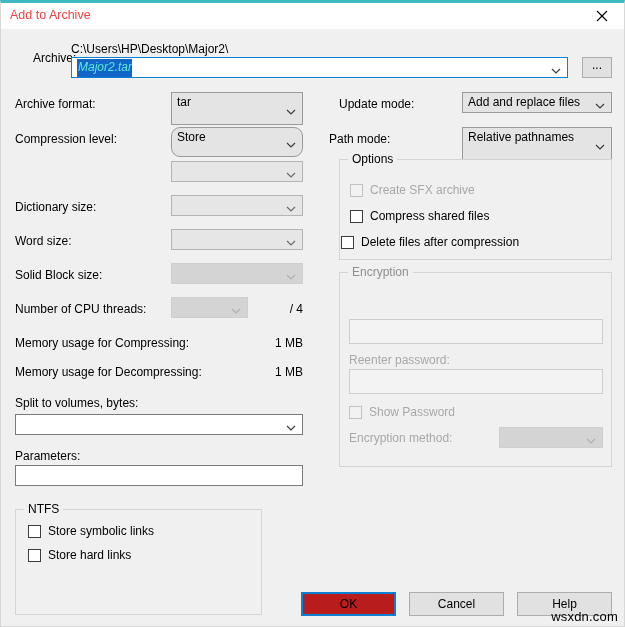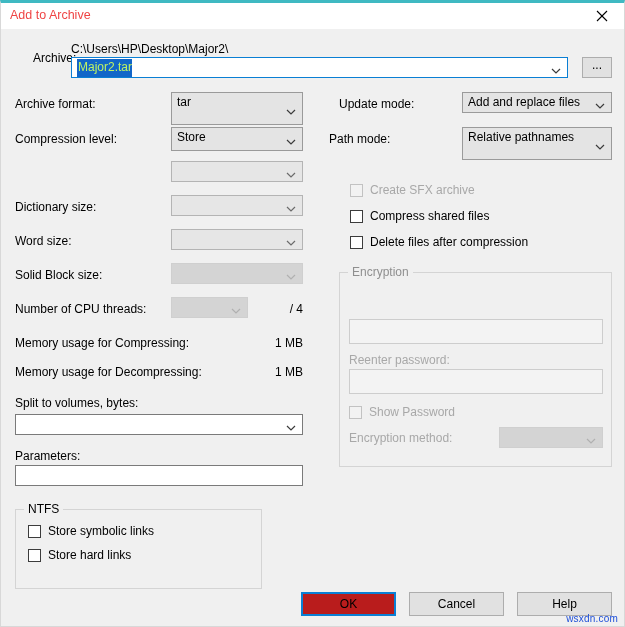--- a/index.html
+++ b/index.html
@@ -76,22 +76,23 @@
     line-height: 19px;
     white-space: nowrap;
     overflow: hidden;
   }
   .txt.dis {
     background: #f3f3f3;
     border: 1px solid #cdcdcd;
   }
   .sel {
     background: #1266c8;
-    color: #bef264;
+    color: #5eead4;
     padding: 1px 0 18px 1px;
+    font-style: italic;
   }
 
   
   .combo {
     position: absolute;
     box-sizing: border-box;
     background: #e4e4e4;
     border: 1px solid #9a9a9a;
     font-size: 12px;
     color: #000000;
@@ -205,22 +206,22 @@
     color: #000000;
     text-align: right;
     white-space: nowrap;
   }
 
   
   .watermark {
     position: absolute;
     right: 6px;
     bottom: 2px;
-    font-size: 10px;
-    color: #1d4ed8;
+    font-size: 13px;
+    color: #000000;
     white-space: nowrap;
     letter-spacing: 0.2px;
   }
 </style>
 </head>
 <body>
 
 <div class="dialog">
 
   <div class="titlebar">
@@ -255,21 +256,21 @@
   <div class="combo" style="left:170px; top:89px; width:132px; height:33px;">
     <div class="val">tar</div>
     <span class="arrow">
       <svg width="10" height="10" viewBox="0 0 10 10">
           <polyline points="1,3 5,7 9,3" fill="none" stroke="#3c3c3c" stroke-width="1.2"></polyline>
         </svg>
     </span>
   </div>
 
   <div class="lbl" style="left:14px; top:129px;">Compression level:</div>
-  <div class="combo" style="left:170px; top:124px; width:132px; height:24px;">
+  <div class="combo" style="left:170px; top:124px; width:132px; height:30px;border-radius:9px;">
     <div class="val">Store</div>
     <span class="arrow">
       <svg width="10" height="10" viewBox="0 0 10 10">
           <polyline points="1,3 5,7 9,3" fill="none" stroke="#3c3c3c" stroke-width="1.2"></polyline>
         </svg>
     </span>
   </div>
 
   <div class="combo empty" style="left:170px; top:158px; width:132px; height:21px;">
     <div class="val"></div>
@@ -333,21 +334,21 @@
     <span class="arrow">
       <svg width="10" height="10" viewBox="0 0 10 10">
           <polyline points="1,3 5,7 9,3" fill="none" stroke="#3c3c3c" stroke-width="1.2"></polyline>
         </svg>
     </span>
   </div>
 
   <div class="lbl" style="left:14px; top:446px;">Parameters:</div>
   <div class="txt" style="left:14px; top:462px; width:288px; height:21px;"></div>
 
-  <div class="group" style="left:14px; top:506px; width:247px; height:80px;">
+  <div class="group" style="left:14px; top:506px; width:247px; height:106px;">
     <span class="group-title">NTFS</span>
   </div>
   <div class="cb" style="left:27px; top:521px;">
     <span class="box"></span>
     <span class="cbtext">Store symbolic links</span>
   </div>
   <div class="cb" style="left:27px; top:545px;">
     <span class="box"></span>
     <span class="cbtext">Store hard links</span>
   </div>
@@ -365,29 +366,32 @@
   <div class="lbl" style="left:328px; top:129px;">Path mode:</div>
   <div class="combo" style="left:461px; top:124px; width:150px; height:33px;">
     <div class="val">Relative pathnames</div>
     <span class="arrow">
       <svg width="10" height="10" viewBox="0 0 10 10">
           <polyline points="1,3 5,7 9,3" fill="none" stroke="#3c3c3c" stroke-width="1.2"></polyline>
         </svg>
     </span>
   </div>
 
+  <div class="group" style="left:338px; top:156px; width:273px; height:101px;">
+    <span class="group-title">Options</span>
+  </div>
   <div class="cb dis" style="left:349px; top:180px;">
     <span class="box"></span>
     <span class="cbtext">Create SFX archive</span>
   </div>
   <div class="cb" style="left:349px; top:206px;">
     <span class="box"></span>
     <span class="cbtext">Compress shared files</span>
   </div>
-  <div class="cb" style="left:349px; top:232px;">
+  <div class="cb" style="left:340px; top:232px;">
     <span class="box"></span>
     <span class="cbtext">Delete files after compression</span>
   </div>
 
   <div class="group" style="left:338px; top:269px; width:273px; height:195px;">
     <span class="group-title dis">Encryption</span>
   </div>
   <div class="lbl dis" style="left:348px; top:324px;">Enter password:</div>
   <div class="txt dis" style="left:348px; top:316px; width:254px; height:25px; top:316px;"></div>
   <div class="lbl dis" style="left:348px; top:299px;"></div>

